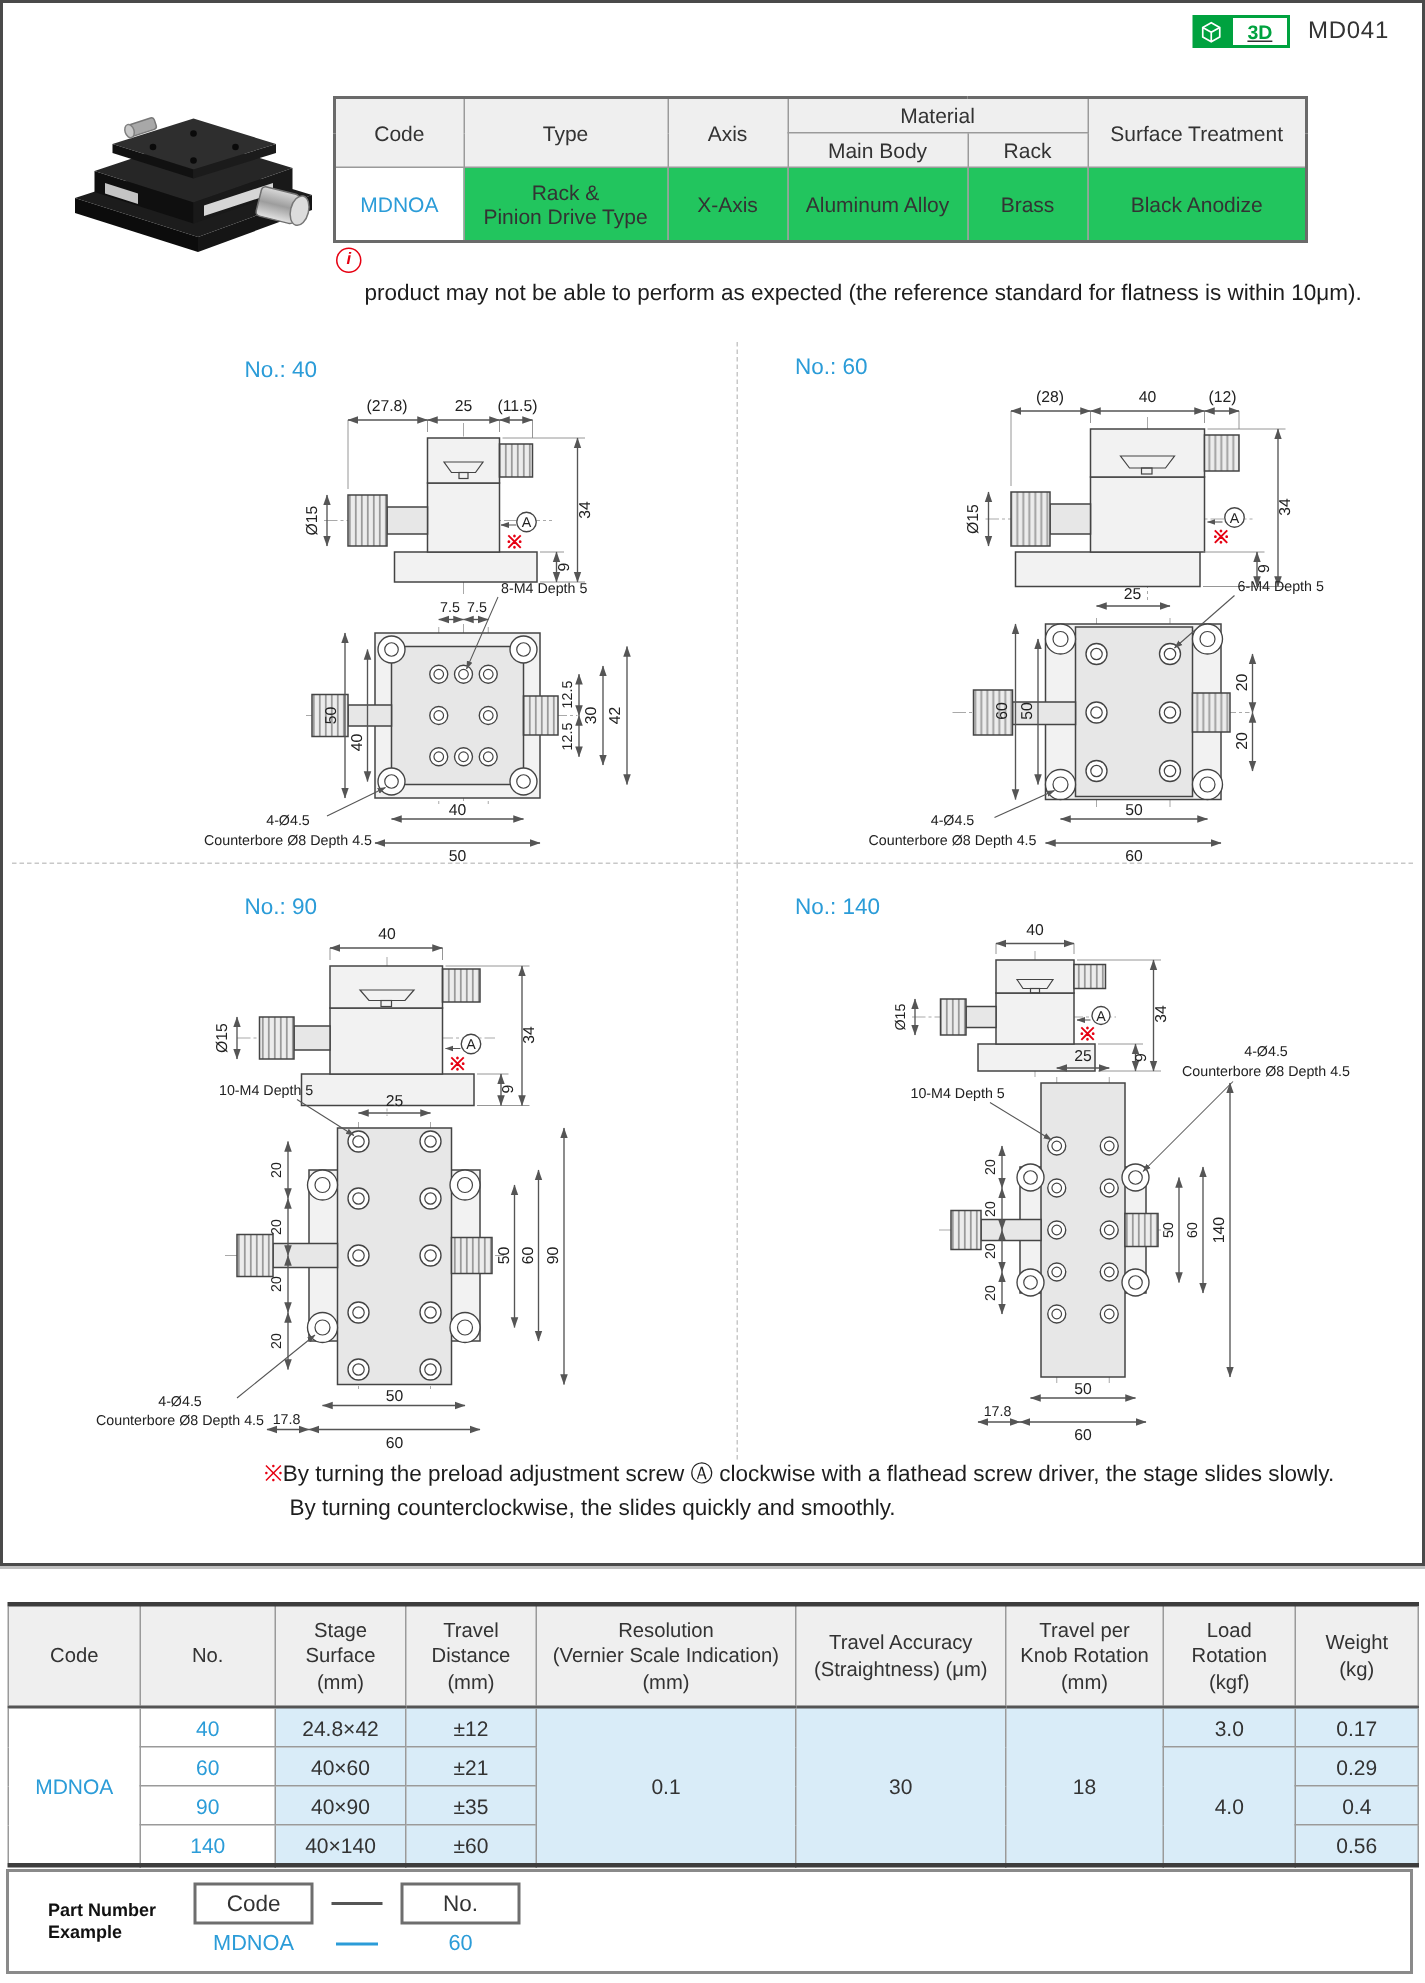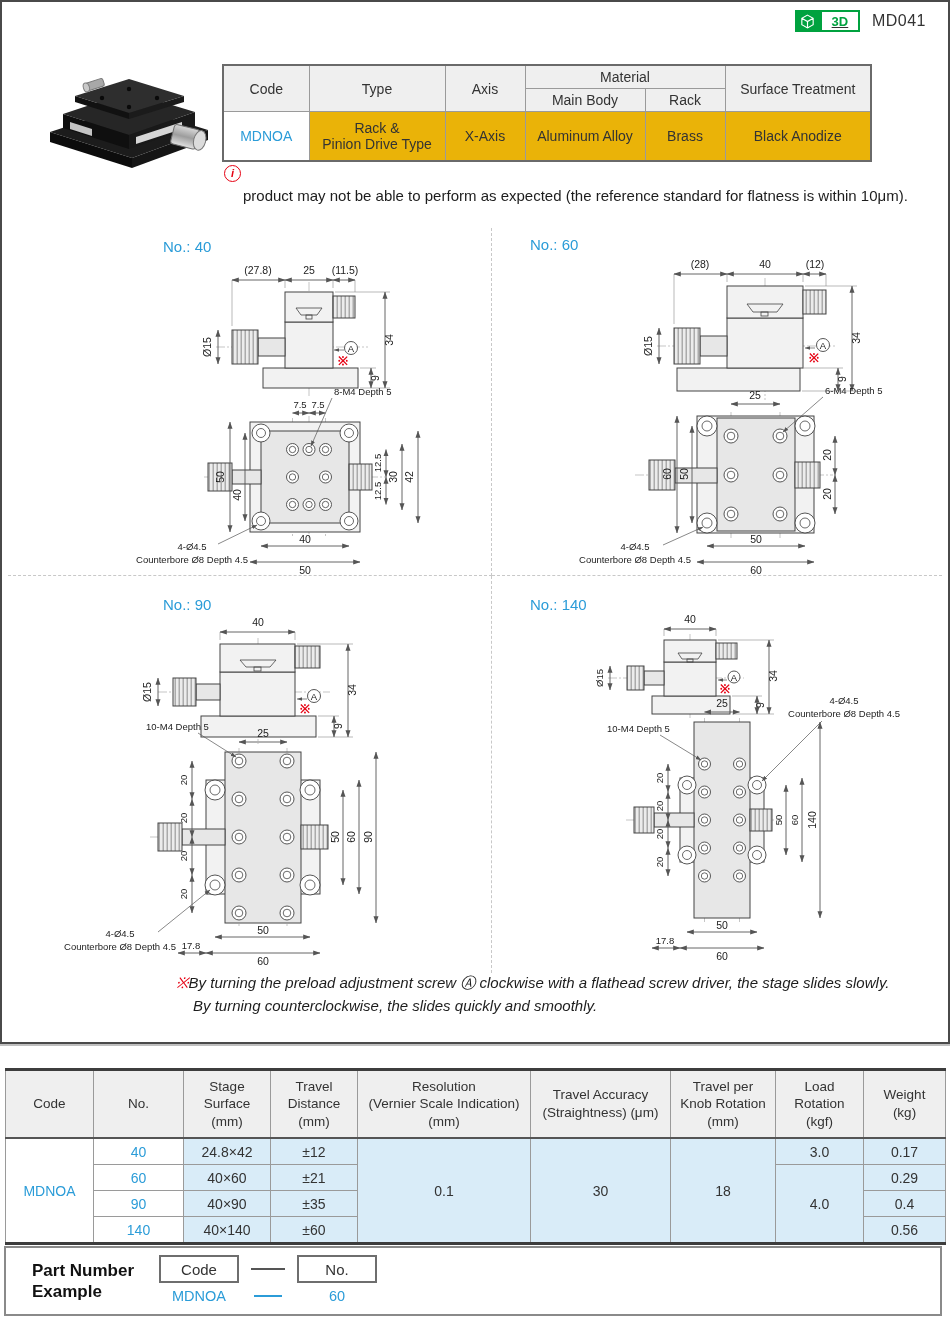--- a/index.html
+++ b/index.html
@@ -13,21 +13,21 @@
   .badge3d .cube{width:25px;height:22px;background:#00a23f;display:flex;align-items:center;justify-content:center;}
   .badge3d .lbl{width:36px;height:18px;border:2px solid #00a23f;background:#fff;color:#00a23f;
         font-weight:bold;font-size:13px;display:flex;align-items:center;justify-content:center;}
   .doccode{font-size:16px;color:#333;letter-spacing:.5px;}
   
   .photo{position:absolute;left:30px;top:52px;width:195px;height:125px;}
   
   .ov-wrap{position:absolute;left:222px;top:64px;}
   table.ov{border-collapse:collapse;table-layout:fixed;width:648px;font-size:14px;color:#333;border:2px solid #6a6a6a;}
   table.ov th{background:#efefef;font-weight:normal;border:1px solid #9a9a9a;height:22px;padding:0 2px;}
-  table.ov td{border:1px solid #9a9a9a;background:#eab308;text-align:center;height:48px;padding:0 2px;}
+  table.ov td{border:1px solid #9a9a9a;background:#22c55e;text-align:center;height:48px;padding:0 2px;}
   table.ov td.code-cell{background:#fff;color:#2b9cd8;}
   .pre{white-space:pre-line;}
   
   .note1{position:absolute;left:224px;top:162px;width:700px;font-size:15px;line-height:1.5;color:#1d1d1d;display:flex;}
   .info-i{flex:0 0 auto;width:15px;height:15px;border:1.5px solid #e60012;border-radius:50%;color:#e60012;
         font-size:11px;font-style:italic;display:inline-flex;align-items:center;justify-content:center;margin:3px 2px 0 0;font-weight:bold;}
   
   .drawings{position:absolute;left:8px;top:228px;width:934px;height:745px;display:grid;
         grid-template-columns:484px 450px;grid-template-rows:348px 397px;}
   .q{position:relative;}
@@ -46,36 +46,36 @@
   svg.draw line.cl{stroke:#9f9f9f;stroke-width:0.6;stroke-dasharray:9 2 2 2;}
   svg.draw .part{fill:#f2f2f2;stroke:#444;stroke-width:1;}
   svg.draw .part2{fill:#e7e7e7;stroke:#444;stroke-width:1;}
   svg.draw .kn{fill:url(#knurl);stroke:#444;stroke-width:1;}
   svg.draw .hole{fill:#fff;stroke:#444;stroke-width:0.9;}
   svg.draw .holei{fill:none;stroke:#444;stroke-width:0.8;}
   svg.draw .leader{stroke:#555;stroke-width:0.7;fill:none;}
   svg.draw text.star{fill:#e60012;font-weight:bold;font-size:12px;}
   svg.draw .acirc{fill:#fff;stroke:#444;stroke-width:0.9;}
   
-  .note2{position:absolute;left:176px;top:972px;font-size:15px;line-height:1.5;color:#1d1d1d;font-style:italic;}
+  .note2{position:absolute;left:176px;top:972px;font-size:15px;line-height:1.5;color:#1d1d1d;}
   .note2 .sym{color:#e60012;}
   .note2 .l2{padding-left:17px;}
   
   .spec-wrap{position:absolute;left:5px;top:1068px;}
   table.spec{border-collapse:collapse;table-layout:fixed;width:940px;font-size:14px;color:#333;text-align:center;
         border-top:3px solid #3d3d3d;border-bottom:3px solid #3d3d3d;}
   table.spec th{background:#efefef;font-weight:normal;border:1px solid #9a9a9a;border-bottom:2px solid #555;
         height:66px;white-space:pre-line;font-size:13.5px;line-height:1.3;padding:0 2px;}
   table.spec td{border:1px solid #9a9a9a;background:#d9ecf8;height:25px;padding:0 2px;}
   table.spec td.white{background:#fff;}
   .blue{color:#2b9cd8;}
   
   .pn{position:absolute;left:4px;top:1246px;width:938px;height:70px;border:2px solid #8a8a8a;
       display:flex;align-items:center;padding-left:26px;box-sizing:border-box;}
-  .pn-title{font-size:17px;font-weight:bold;color:#111;line-height:1.25;margin-right:24px;}
+  .pn-title{font-size:12px;font-weight:bold;color:#111;line-height:1.25;margin-right:24px;}
   .pn-grid{display:grid;grid-template-columns:82px 56px 82px;grid-template-rows:30px 24px;align-items:center;justify-items:center;}
   .pn-box{width:76px;height:24px;border:2px solid #6e6e6e;display:flex;align-items:center;justify-content:center;font-size:15px;}
   .pn-dash{width:34px;border-top:2px solid #555;}
   .pn-dash-blue{width:28px;border-top:2px solid #2b9cd8;}
   .pn-val{font-size:14.5px;}
 </style>
 </head>
 <body>
 
 <div class="page">

